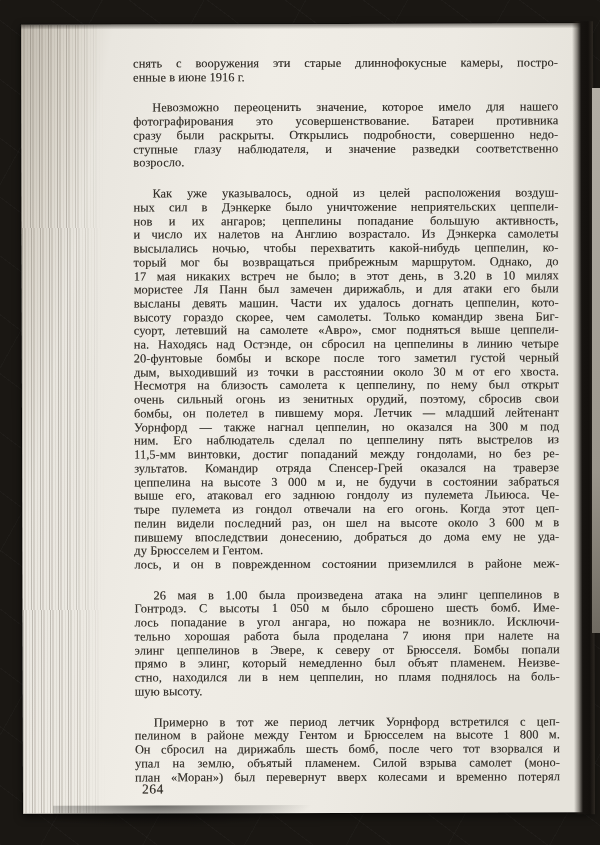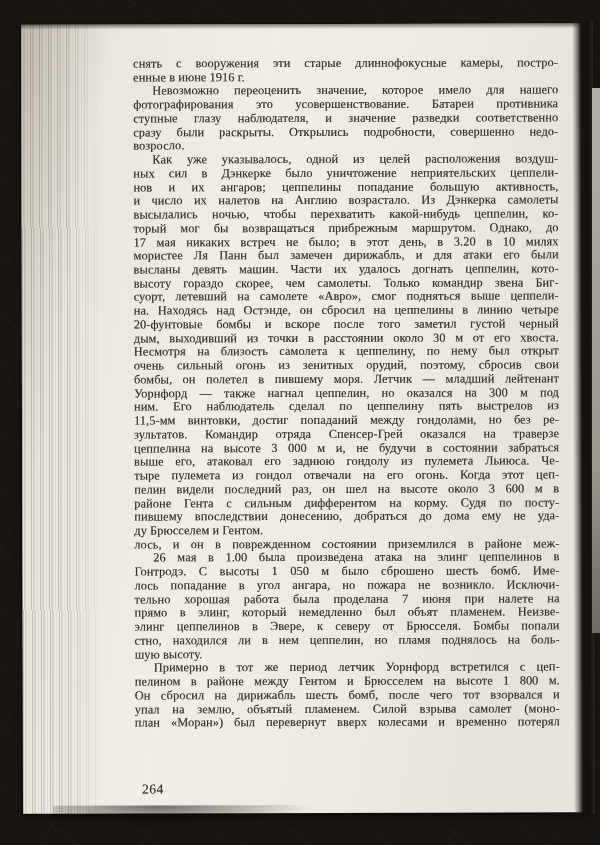--- a/index.html
+++ b/index.html
@@ -65,42 +65,42 @@
     text-shadow:0.25px 0 0 rgba(51,47,41,.5);
     letter-spacing:0.1px;
   }
   .line{
     text-align:justify;
     text-align-last:justify;
     white-space:normal;
     height:13.74px;overflow:visible;
   }
   .line.last{text-align-last:left;}
-  .line.indent{text-indent:19px;}
+  .line.indent{text-indent:19px;margin-top:17px;}
   .pagenum{
     position:absolute;left:112px;top:757px;
     font-size:13.5px;color:#332f29;
     text-shadow:0.25px 0 0 rgba(51,47,41,.5);
     letter-spacing:0.5px;
     margin-left:7px;
   }
 </style>
 </head>
 <body>
 
 <div class="page">
   <div class="edge-tex"></div>
   <div class="top-edge"></div>
   <div class="text">
       <div class="line">снять с вооружения эти старые длиннофокусные камеры, постро-</div>
       <div class="line last">енные в июне 1916 г.</div>
       <div class="line indent">Невозможно переоценить значение, которое имело для нашего</div>
       <div class="line">фотографирования это усовершенствование. Батареи противника</div>
+      <div class="line">сразу были раскрыты. Открылись подробности, совершенно недо-</div>
       <div class="line">ступные глазу наблюдателя, и значение разведки соответственно</div>
-      <div class="line">сразу были раскрыты. Открылись подробности, совершенно недо-</div>
       <div class="line last">возросло.</div>
       <div class="line indent">Как уже указывалось, одной из целей расположения воздуш-</div>
       <div class="line">ных сил в Дэнкерке было уничтожение неприятельских цеппели-</div>
       <div class="line">нов и их ангаров; цеппелины попадание большую активность,</div>
       <div class="line">и число их налетов на Англию возрастало. Из Дэнкерка самолеты</div>
       <div class="line">высылались ночью, чтобы перехватить какой-нибудь цеппелин, ко-</div>
       <div class="line">торый мог бы возвращаться прибрежным маршрутом. Однако, до</div>
       <div class="line">17 мая никаких встреч не было; в этот день, в 3.20 в 10 милях</div>
       <div class="line">мористее Ля Панн был замечен дирижабль, и для атаки его были</div>
       <div class="line">высланы девять машин. Части их удалось догнать цеппелин, кото-</div>
@@ -113,30 +113,29 @@
       <div class="line">очень сильный огонь из зенитных орудий, поэтому, сбросив свои</div>
       <div class="line">бомбы, он полетел в пившему моря. Летчик — младший лейтенант</div>
       <div class="line">Уорнфорд — также нагнал цеппелин, но оказался на 300 м под</div>
       <div class="line">ним. Его наблюдатель сделал по цеппелину пять выстрелов из</div>
       <div class="line">11,5-мм винтовки, достиг попаданий между гондолами, но без ре-</div>
       <div class="line">зультатов. Командир отряда Спенсер-Грей оказался на траверзе</div>
       <div class="line">цеппелина на высоте 3 000 м и, не будучи в состоянии забраться</div>
       <div class="line">выше его, атаковал его заднюю гондолу из пулемета Льиюса. Че-</div>
       <div class="line">тыре пулемета из гондол отвечали на его огонь. Когда этот цеп-</div>
       <div class="line">пелин видели последний раз, он шел на высоте около 3 600 м в</div>
-      <div class="line">районе Гента с сильным дифферентом на корму. Судя по посту-</div>
       <div class="line">пившему впоследствии донесению, добраться до дома ему не уда-</div>
       <div class="line last">ду Брюсселем и Гентом.</div>
       <div class="line">лось, и он в поврежденном состоянии приземлился в районе меж-</div>
       <div class="line indent">26 мая в 1.00 была произведена атака на элинг цеппелинов в</div>
       <div class="line">Гонтродэ. С высоты 1 050 м было сброшено шесть бомб. Име-</div>
       <div class="line">лось попадание в угол ангара, но пожара не возникло. Исключи-</div>
       <div class="line">тельно хорошая работа была проделана 7 июня при налете на</div>
+      <div class="line">элинг цеппелинов в Эвере, к северу от Брюсселя. Бомбы попали</div>
       <div class="line">прямо в элинг, который немедленно был объят пламенем. Неизве-</div>
-      <div class="line">элинг цеппелинов в Эвере, к северу от Брюсселя. Бомбы попали</div>
       <div class="line">стно, находился ли в нем цеппелин, но пламя поднялось на боль-</div>
       <div class="line last">шую высоту.</div>
       <div class="line indent">Примерно в тот же период летчик Уорнфорд встретился с цеп-</div>
       <div class="line">пелином в районе между Гентом и Брюсселем на высоте 1 800 м.</div>
       <div class="line">Он сбросил на дирижабль шесть бомб, после чего тот взорвался и</div>
       <div class="line">упал на землю, объятый пламенем. Силой взрыва самолет (моно-</div>
       <div class="line">план «Моран») был перевернут вверх колесами и временно потерял</div>
     </div>
   <div class="pagenum">264</div>
   <div class="fold"></div>

